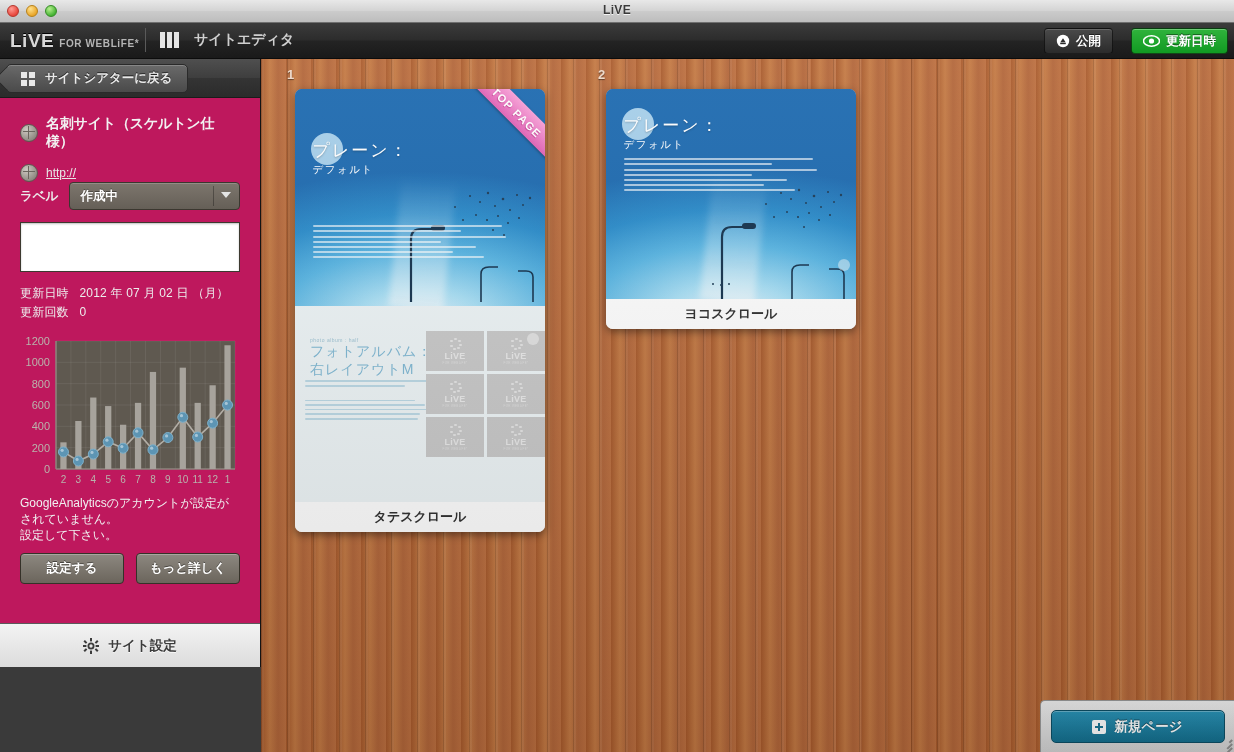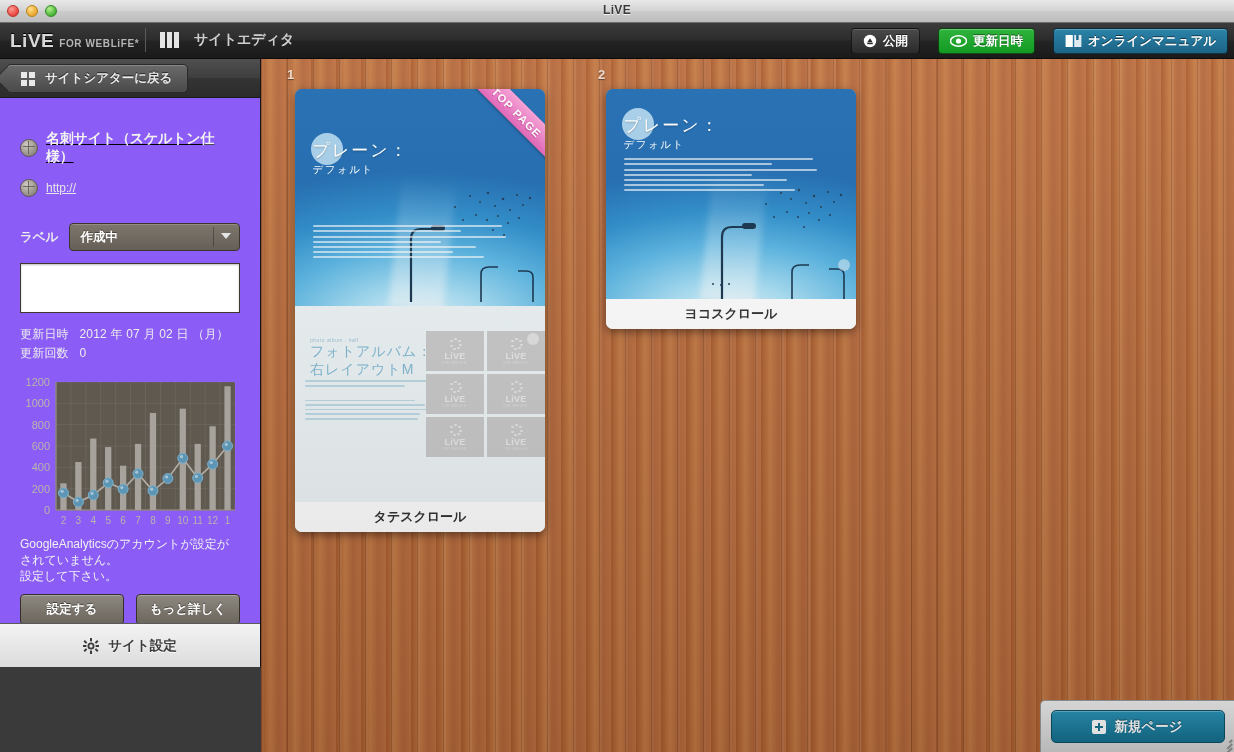--- a/index.html
+++ b/index.html
@@ -58,21 +58,21 @@
     border:1px solid rgba(0,0,0,.6);
   }
   .hbtn.dark{background:linear-gradient(to bottom,#4a4a4a,#2b2b2b);box-shadow:inset 0 1px 0 rgba(255,255,255,.17);}
   .hbtn.green{background:linear-gradient(to bottom,#30b33c,#119a22);box-shadow:inset 0 1px 0 rgba(255,255,255,.3);}
   .hbtn.blue{background:linear-gradient(to bottom,#2b83a8,#1b6487);box-shadow:inset 0 1px 0 rgba(255,255,255,.25);}
   .hbtn svg{display:block;}
 
   
   .sidebar{
     position:absolute;left:0;top:59px;width:261px;height:608px;
-    background:#8b5cf6;border-right:1px solid #141414;box-sizing:border-box;
+    background:#be185d;border-right:1px solid #141414;box-sizing:border-box;
   }
   .side-top{
     height:38px;
     background:linear-gradient(to bottom,#4f4f4f 0%,#3e3e3e 50%,#343434 51%,#2b2b2b 100%);
     border-bottom:1px solid #1b1b1b;position:relative;
   }
   .backbtn{
     position:absolute;left:6px;top:5px;height:27px;width:180px;
     background:linear-gradient(to bottom,#6a6a6a,#4a4a4a);
     border:1px solid #2a2a2a;border-radius:5px;
@@ -84,21 +84,21 @@
     background:linear-gradient(135deg,#666,#4c4c4c);
     border-left:1px solid #2a2a2a;border-bottom:1px solid #2a2a2a;
     transform:rotate(45deg);border-radius:2px;
   }
   .backbtn .grid4{display:flex;flex-wrap:wrap;width:15px;gap:2px;margin-left:14px;z-index:2;}
   .backbtn .grid4 i{width:6px;height:6px;background:#e9e9e9;display:block;}
   .backbtn .lbl{margin-left:9px;font-size:12.5px;color:#eaeaea;font-weight:bold;text-shadow:0 -1px 0 #222;z-index:2;}
 
   .side-body{padding:0 20px;position:relative;height:597px;box-sizing:border-box;}
 
-  .site-title{display:flex;align-items:center;gap:8px;padding-top:32px;text-decoration:underline;}
+  .site-title{display:flex;align-items:center;gap:8px;padding-top:17px;}
   .globe{
     width:16px;height:16px;border-radius:50%;flex:0 0 16px;
     background:radial-gradient(circle at 35% 30%,#cfcac3,#8d877f 75%);
     border:1px solid #5d584f;position:relative;overflow:hidden;
   }
   .globe::before{content:"";position:absolute;left:2px;top:6px;width:12px;height:1px;background:#6b665e;}
   .globe::after{content:"";position:absolute;left:7px;top:1px;width:1px;height:13px;background:#6b665e;}
   .site-title .t{font-size:14px;color:#f2f2f2;font-weight:bold;letter-spacing:-.2px;}
 
   .site-url{display:flex;align-items:center;gap:8px;margin-top:13px;}
@@ -107,21 +107,21 @@
   .share-btn{
     margin-top:13px;height:36px;border-radius:4px;
     background:linear-gradient(to bottom,#f0a233,#e38a13);
     border:1px solid #7e5206;display:flex;align-items:center;justify-content:center;gap:9px;
     box-shadow:inset 0 1px 0 rgba(255,255,255,.35);cursor:default;
   }
   .share-btn .lbl{font-size:14px;font-weight:bold;color:#fff;text-shadow:0 -1px 0 rgba(120,70,0,.6);}
   .magnifier{width:17px;height:17px;border-radius:50%;background:#fafafa;border:2px solid #fafafa;position:relative;box-sizing:border-box;}
   .magnifier::after{content:"";position:absolute;right:-5px;bottom:-4px;width:7px;height:3px;background:#fafafa;transform:rotate(45deg);border-radius:1px;}
 
-  .label-row{display:flex;align-items:center;gap:11px;margin-top:26px;}
+  .label-row{display:flex;align-items:center;gap:11px;margin-top:0;}
   .label-row .lk{font-size:12.5px;color:#ececec;font-weight:bold;}
   .select{
     flex:1;height:26px;border-radius:4px;position:relative;
     background:linear-gradient(to bottom,#7d766d,#655f57);
     border:1px solid #3b372f;box-shadow:inset 0 1px 0 rgba(255,255,255,.18);
     display:flex;align-items:center;cursor:default;font-family:Liberation Serif, serif;
   }
   .select .sv{font-size:12.5px;color:#fff;font-weight:bold;margin-left:10px;text-shadow:0 -1px 0 rgba(0,0,0,.4);}
   .select .sep{position:absolute;right:25px;top:3px;bottom:3px;width:1px;background:rgba(0,0,0,.3);}
   .select .arr{position:absolute;right:8px;top:9px;width:0;height:0;border-left:5px solid transparent;border-right:5px solid transparent;border-top:6px solid #e4e4e4;}
@@ -308,28 +308,20 @@
           <rect x="4.2" y="9" width="5.6" height="1.2" fill="#2b2b2b"></rect>
         </svg>
         <span>公開</span>
       </div>
       <div class="hbtn green">
         <svg width="17" height="12" viewBox="0 0 17 12">
           <ellipse cx="8.5" cy="6" rx="8" ry="5.2" fill="none" stroke="#fff" stroke-width="1.5"></ellipse>
           <circle cx="8.5" cy="6" r="2.6" fill="#fff"></circle>
         </svg>
         <span>更新日時</span>
-      </div>
-      <div class="hbtn blue">
-        <svg width="17" height="14" viewBox="0 0 17 14">
-          <rect x="0.6" y="1" width="7.2" height="12" fill="#fff"></rect>
-          <rect x="9.2" y="1" width="7.2" height="12" fill="#dfeaf0"></rect>
-          <rect x="11.2" y="1" width="2.4" height="5" fill="#1b6487"></rect>
-        </svg>
-        <span>オンラインマニュアル</span>
       </div>
     </div>
   </div>
 
   <div class="sidebar">
 
     <div class="side-top">
       <div class="backbtn">
         <span class="grid4">
             <i></i>

